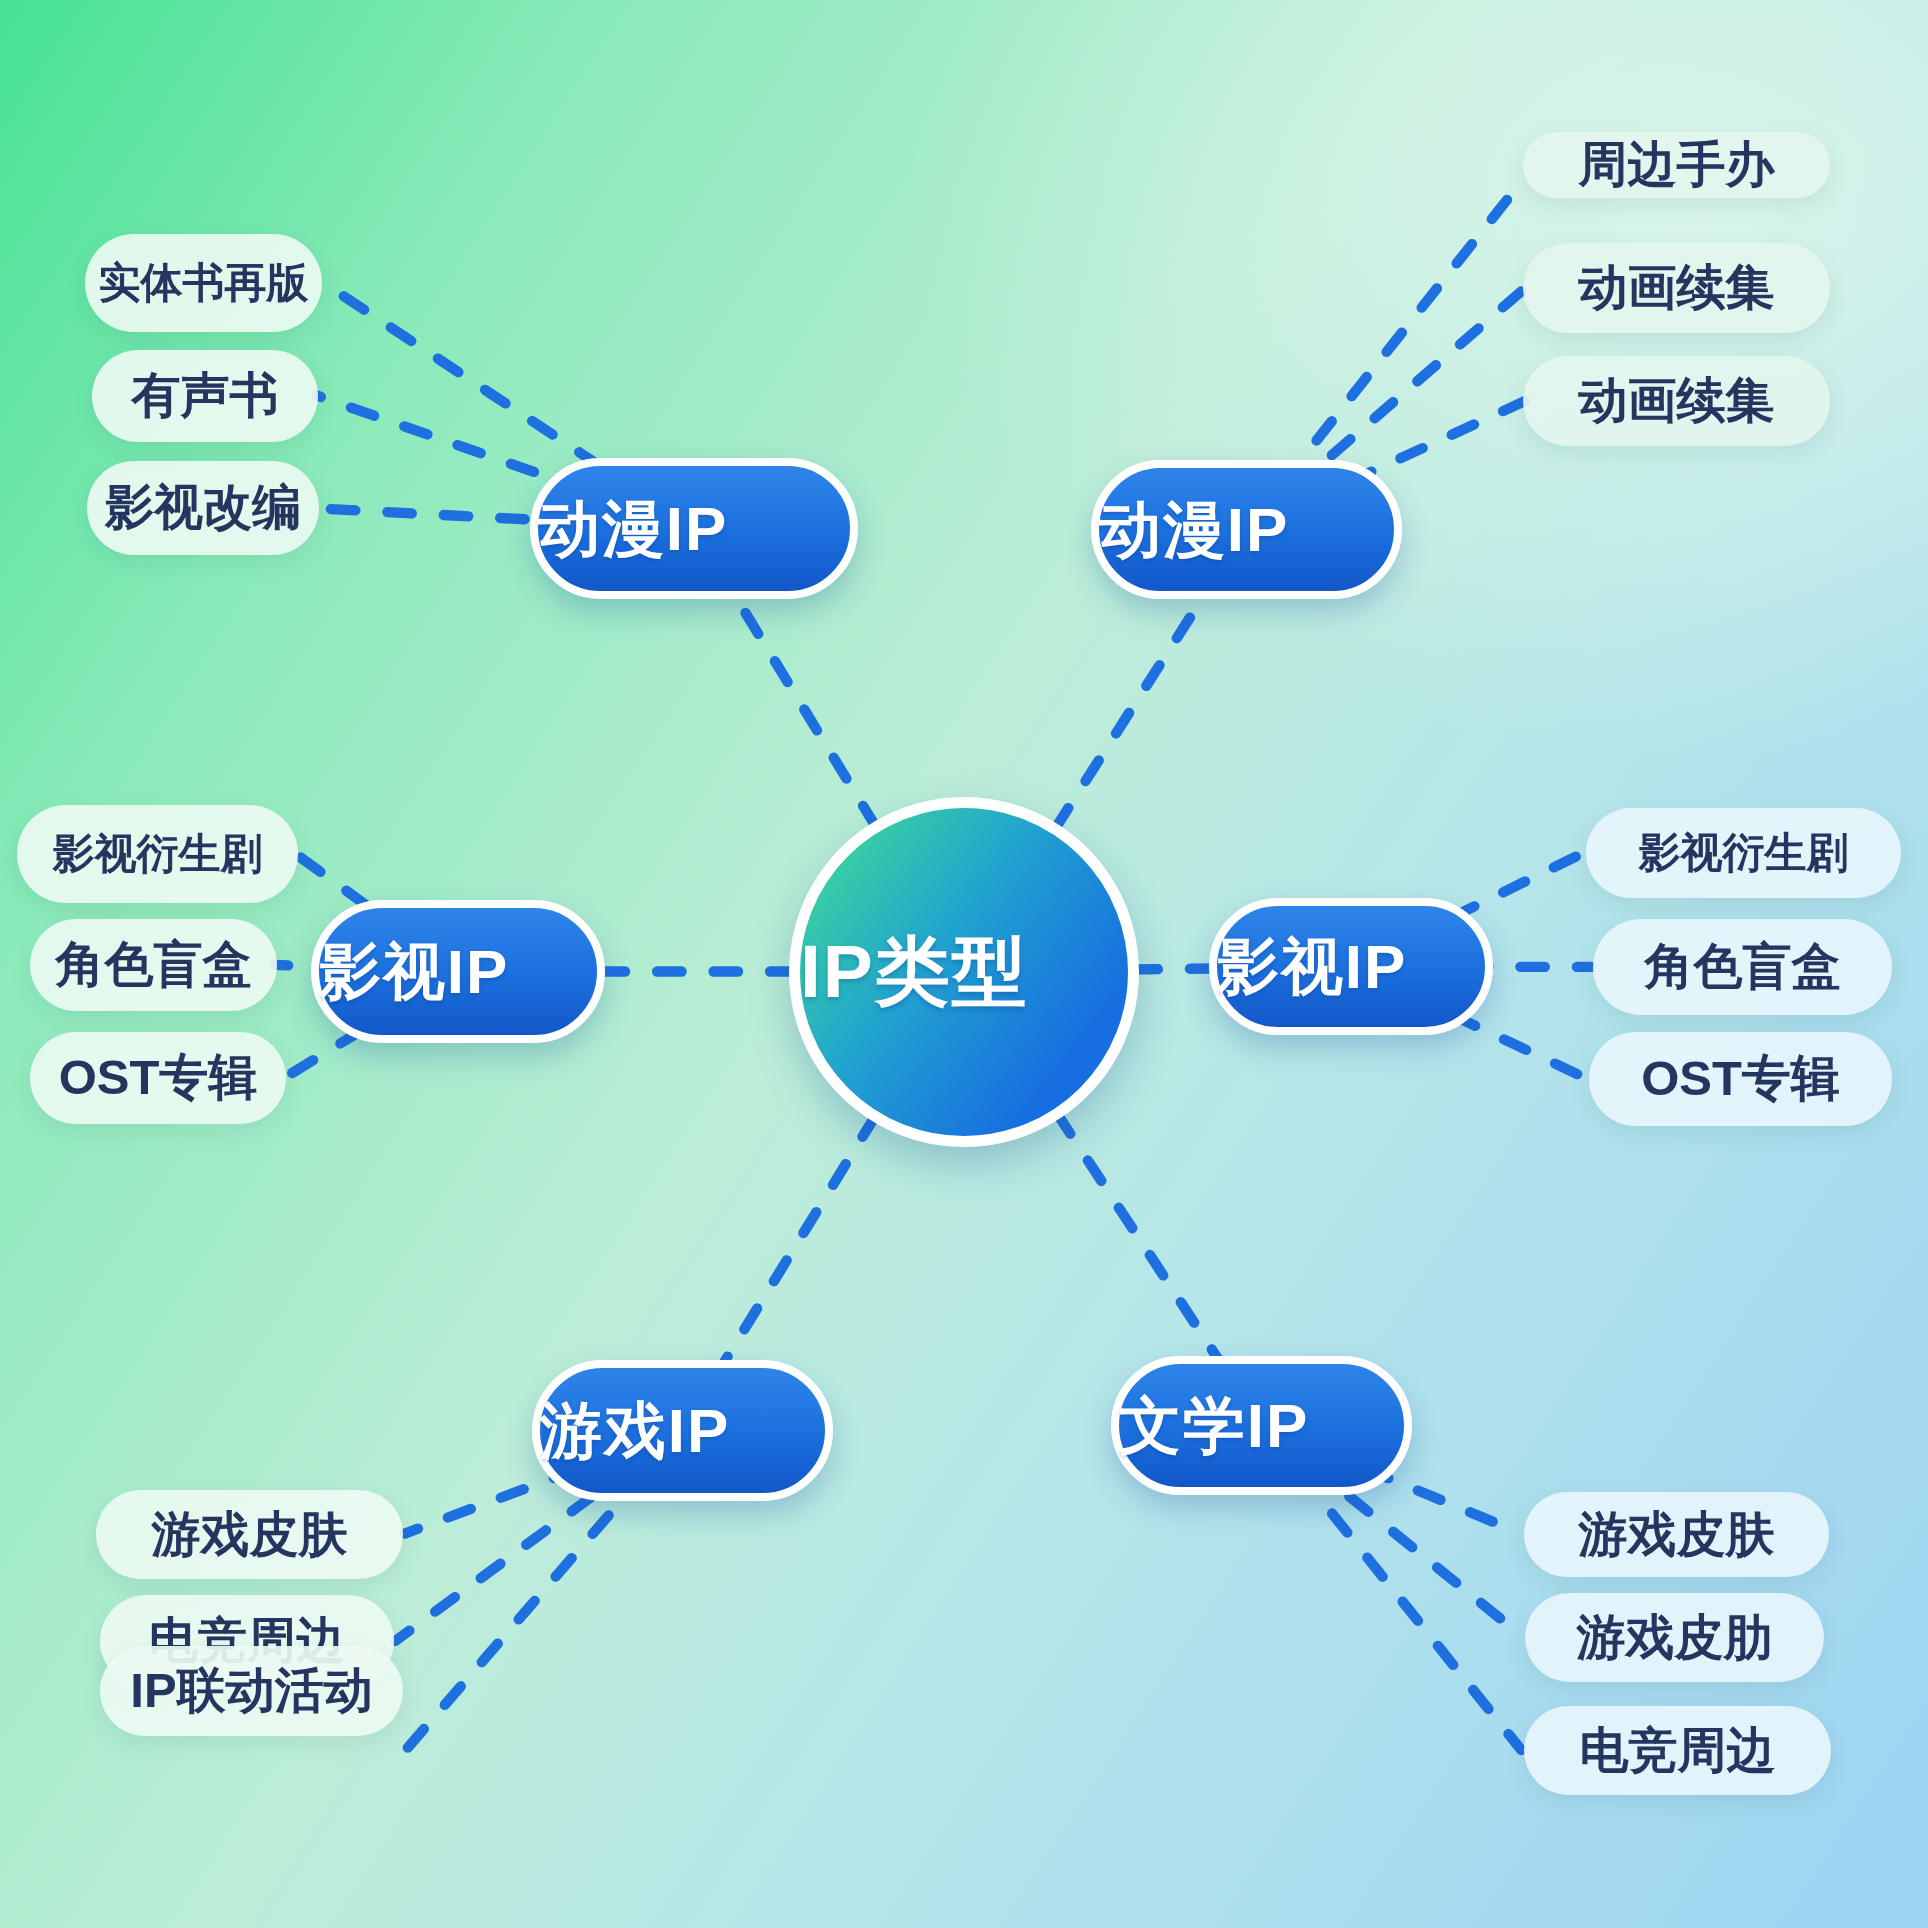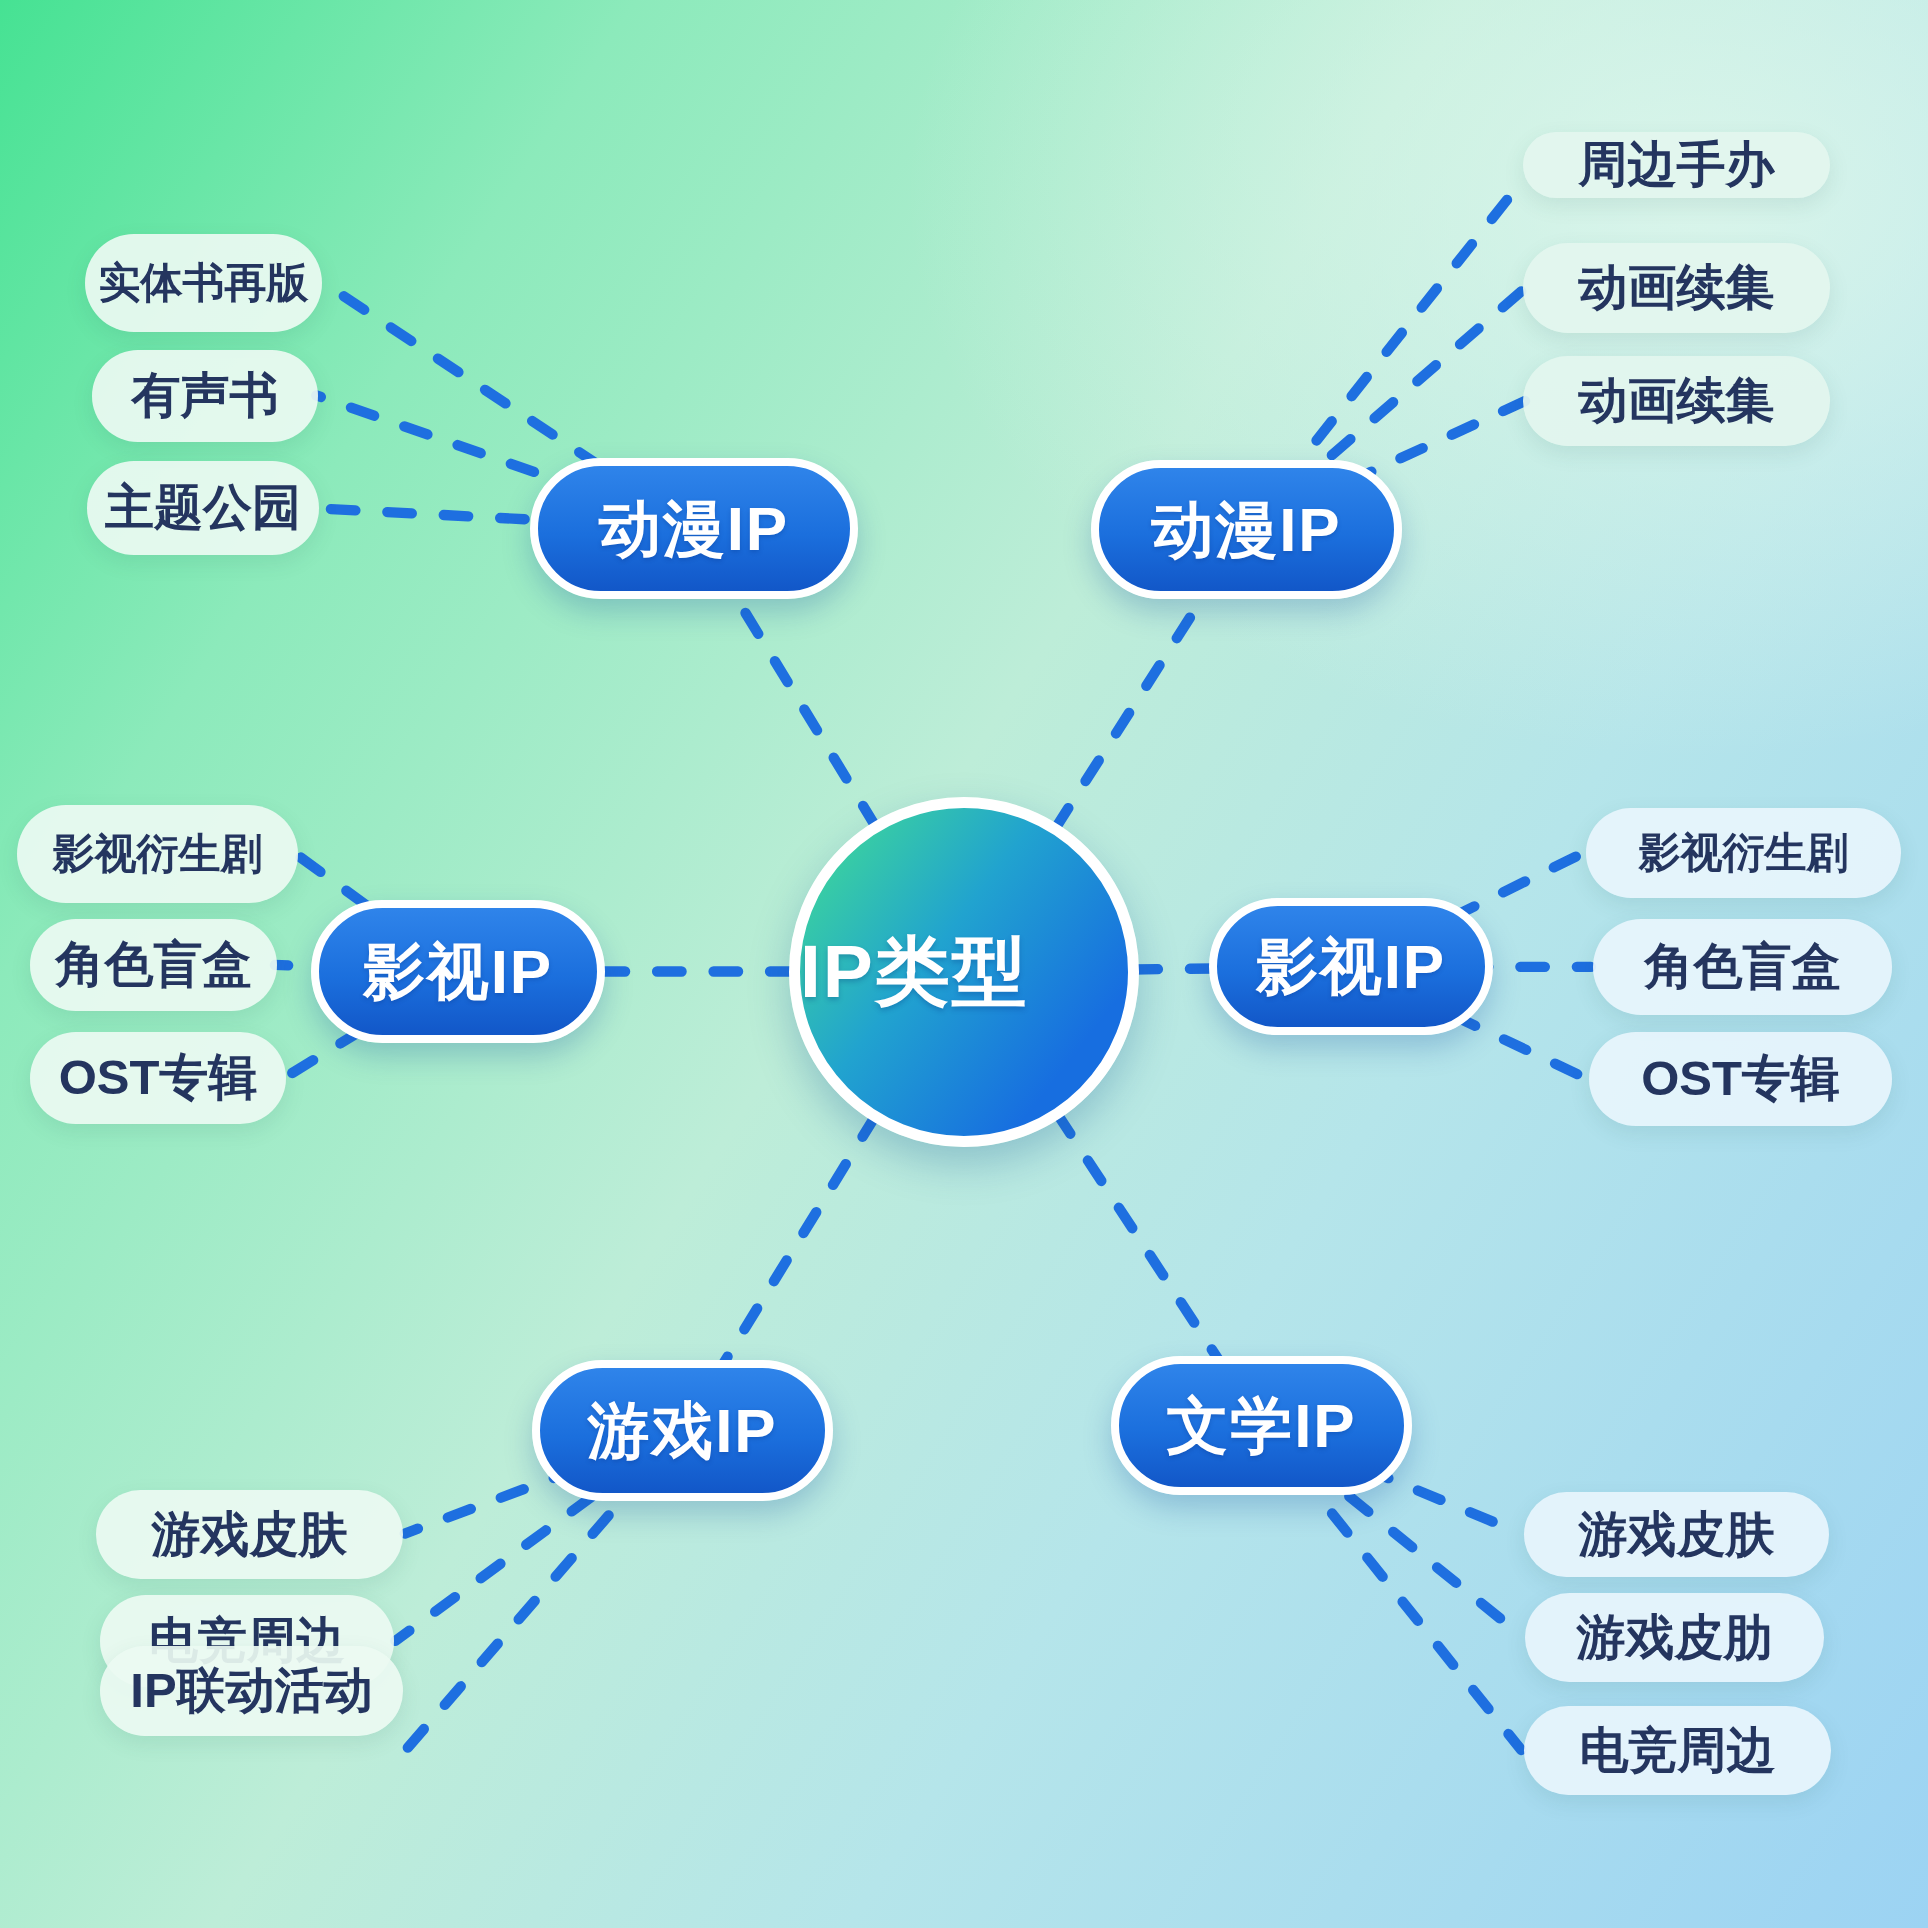--- a/index.html
+++ b/index.html
@@ -16,21 +16,21 @@
   .connectors { position: absolute; left: 0; top: 0; z-index: 1; }
   .connectors line {
     stroke: var(--connector, #1e6fe0);
     stroke-width: 11;
     stroke-dasharray: 26 34;
     stroke-linecap: round;
     fill: none;
   }
   .branch {
     position: absolute; z-index: 2;
-    display: flex; align-items: center; justify-content: center;
+    display: flex; align-items: center; justify-content: flex-start;
     background: linear-gradient(180deg, #2f84ea 0%, var(--branch-pill, #1b6fdd) 55%, #1257c8 100%);
     border: 8.5px solid #ffffff; border-radius: 941px;
     box-sizing: border-box;
     color: var(--node-text, #ffffff); font-size: 62px; font-weight: bold;
     letter-spacing: 1.9px;
     box-shadow: 0 13px 28px rgba(20, 80, 160, 0.25);
     text-shadow: 0 1.9px 4.7px rgba(0, 40, 120, 0.25);
     white-space: nowrap;
   }
   .leaf {
@@ -123,21 +123,21 @@
     <span>游戏IP</span>
   </div>
 
   <div class="leaf side-left sm" style="left:85px;top:234px;width:237px;height:98px">
     <span>实体书再版</span>
   </div>
   <div class="leaf side-left" style="left:92px;top:350px;width:226px;height:92px">
     <span>有声书</span>
   </div>
   <div class="leaf side-left" style="left:87px;top:461px;width:232px;height:94px">
-    <span>主题公园</span>
+    <span>影视改编</span>
   </div>
 
   <div class="leaf side-topright" style="left:1523px;top:132px;width:307px;height:66px">
     <span>周边手办</span>
   </div>
   <div class="leaf side-topright" style="left:1523px;top:243px;width:307px;height:90px">
     <span>动画续集</span>
   </div>
   <div class="leaf side-topright" style="left:1523px;top:356px;width:307px;height:90px">
     <span>动画续集</span>

